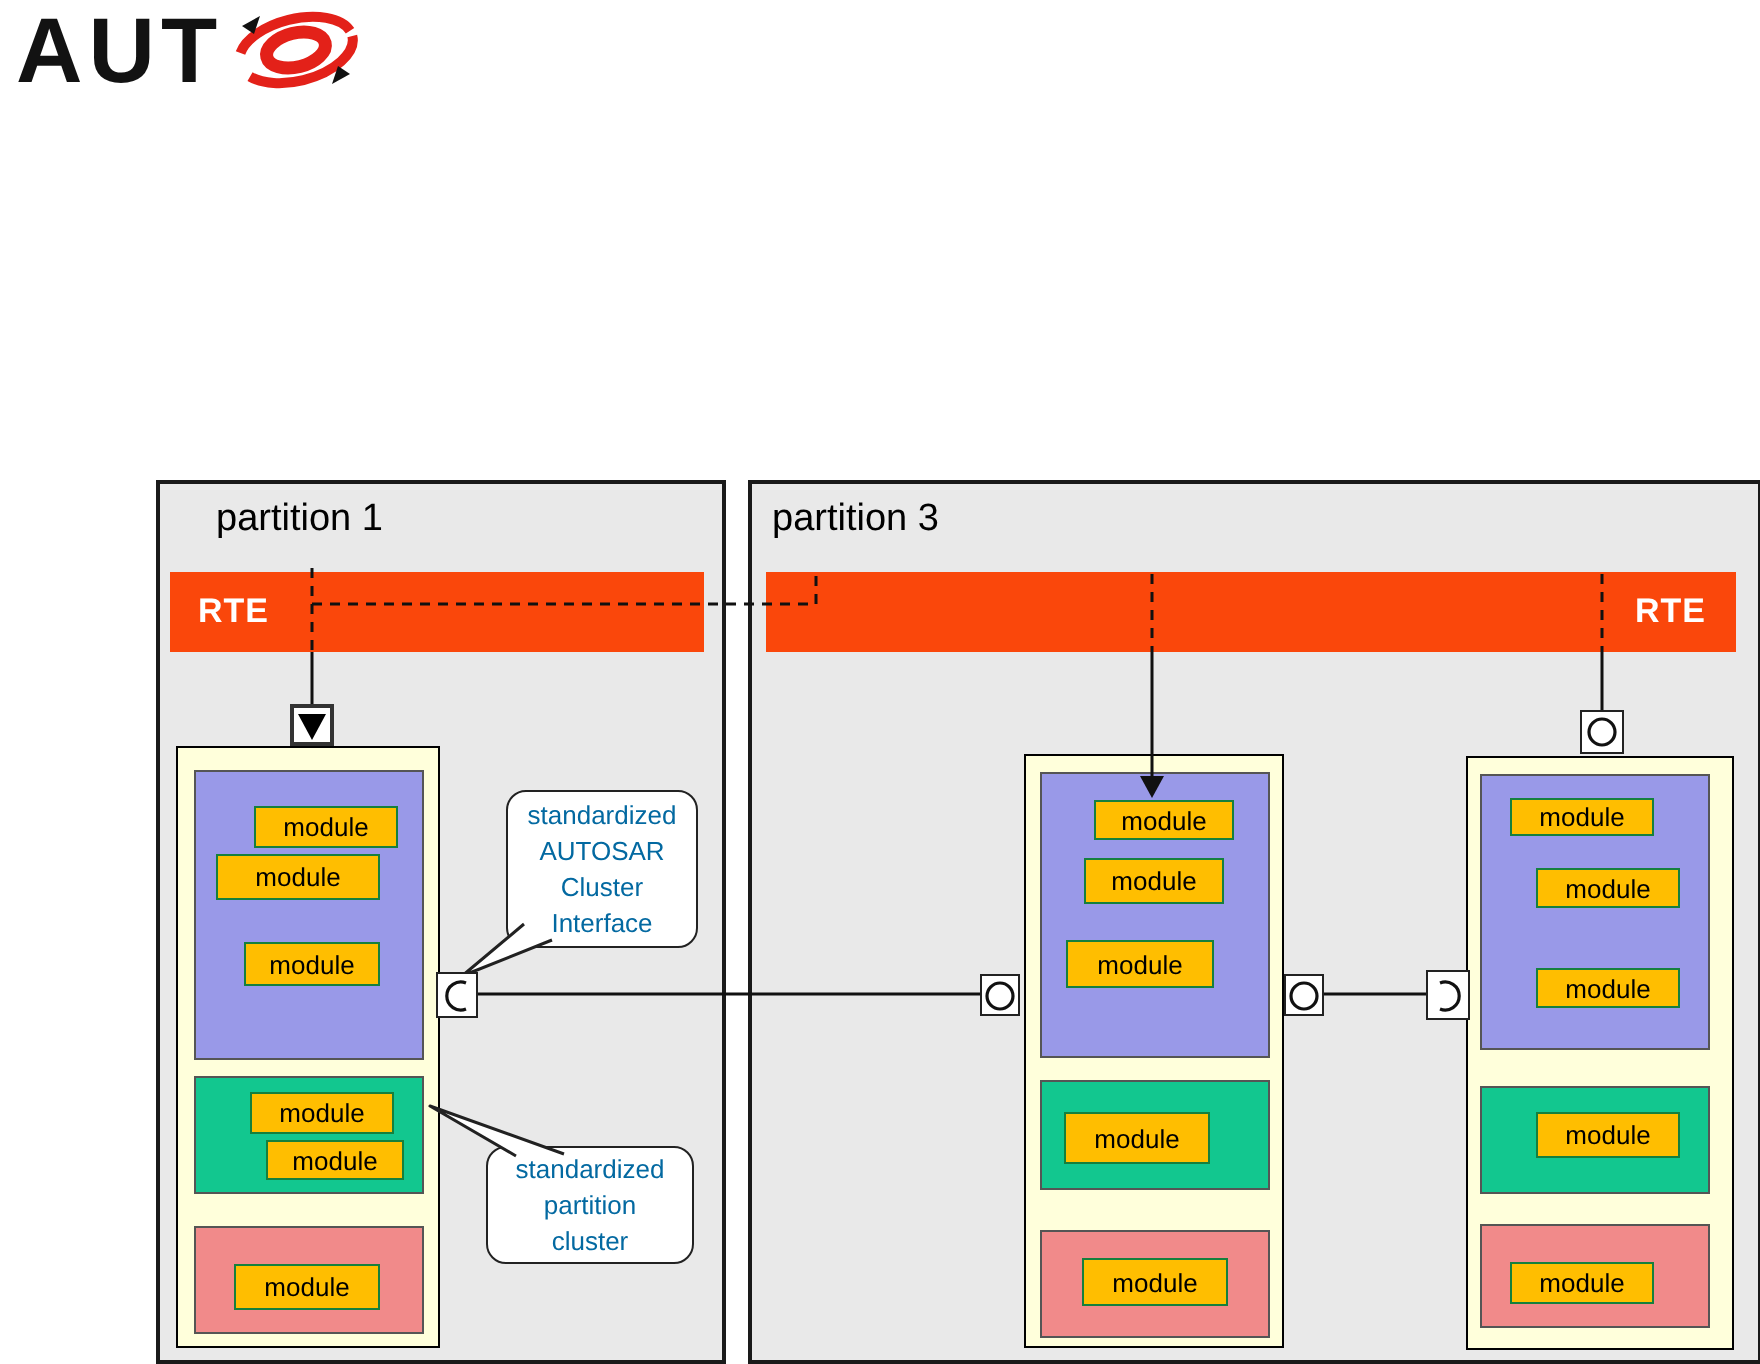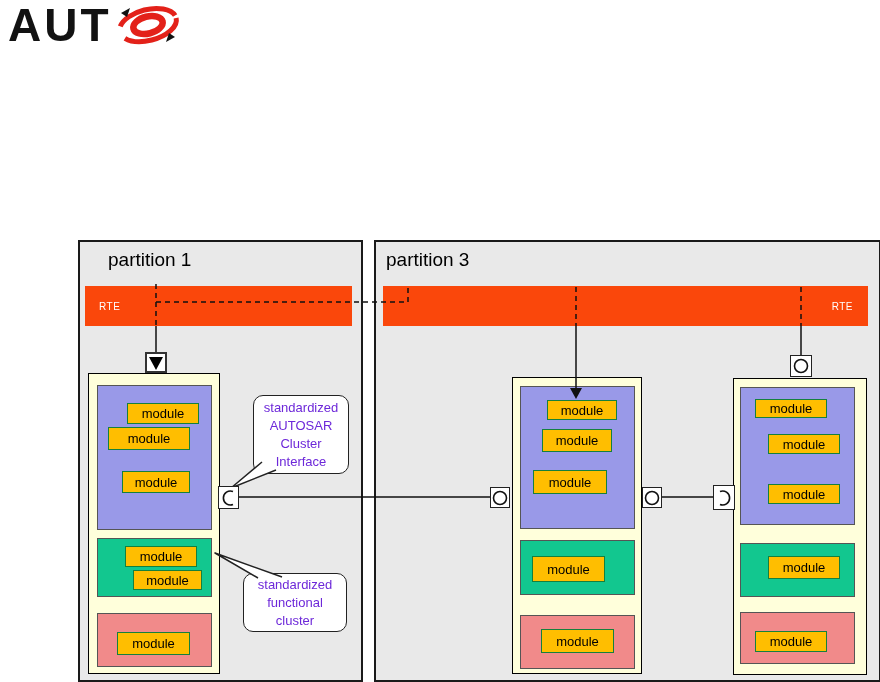--- a/index.html
+++ b/index.html
@@ -9,42 +9,42 @@
   
   .logo{position:absolute;left:8px;top:2px;height:46px;display:flex;align-items:center;z-index:2;}
   .logo-text{font-size:46px;font-weight:bold;color:#121212;letter-spacing:3px;line-height:46px;}
   .logo-o{margin:0 2px;}
 
   
   .partition{position:absolute;background:var(--partition-fill,#E9E9E9);border:2px solid #1a1a1a;z-index:0;}
   .partition-title{position:absolute;font-size:19px;color:#000;z-index:2;}
 
   .rte-bar{position:absolute;background:var(--rte-bar,#FA470B);z-index:1;display:flex;align-items:center;}
-  .rte-label{color:#fff;font-weight:normal;font-size:10px;letter-spacing:.5px;}
+  .rte-label{color:#fff;font-weight:bold;font-size:17px;letter-spacing:.5px;}
 
   
   .cream{position:absolute;background:var(--container-fill,#FFFFDB);border:1.5px solid #000;z-index:1;}
   .cbox{position:absolute;border:1px solid #555;z-index:2;}
   .cbox.purple{background:var(--basic-software-cluster,#9999E8);}
   .cbox.green{background:var(--functional-cluster,#12C78F);}
   .cbox.pink{background:var(--complex-driver,#F18A8A);}
 
   .module{position:absolute;background:var(--module-fill,#FFBE00);border:1px solid #15803d;
           z-index:3;display:flex;align-items:center;justify-content:center;
           font-size:13px;color:#000;}
 
   
   .iface{position:absolute;background:#fff;border:1.6px solid #222;z-index:5;
          display:flex;align-items:center;justify-content:center;box-sizing:border-box;}
   .iface.tri{border:2px solid #333;}
 
   
   .callout{position:absolute;background:#fff;border:1.5px solid #222;border-radius:10px;z-index:4;
            display:flex;flex-direction:column;align-items:center;justify-content:center;
-           font-size:13px;line-height:18px;color:#6d28d9;text-align:center;}
+           font-size:13px;line-height:18px;color:#0369a1;text-align:center;}
 
   .overlay{position:absolute;left:0;top:0;z-index:4;pointer-events:none;}
 </style>
 </head>
 <body>
 
 <div class="page">
 
   <div class="logo">
     <span class="logo-text">AUT</span>
@@ -105,21 +105,21 @@
   <div class="module" style="left:755px;top:631px;width:70px;height:19px;">module</div>
 
   <div class="callout" style="left:253px;top:395px;width:94px;height:77px;">
     <div>standardized</div>
     <div>AUTOSAR</div>
     <div>Cluster</div>
     <div>Interface</div>
   </div>
   <div class="callout" style="left:243px;top:573px;width:102px;height:57px;">
     <div>standardized</div>
-    <div>functional</div>
+    <div>partition</div>
     <div>cluster</div>
   </div>
 
   <svg class="overlay" width="880" height="682">
     <g stroke="#111" stroke-width="1.5" fill="none">
       <path stroke-dasharray="5,4" d="M156,284 V326 M156,302 H408 M408,302 V286 M576,287 V326 M801,287 V326"></path>
       <path d="M156,326 V352 M576,326 V389 M801,326 V355 M239,497 H490 M662,497 H713"></path>
     </g>
     <polygon points="570,388 582,388 576,399" fill="#111"></polygon>
     <path d="M262,462 L231,488 L276,470" fill="#fff" stroke="#222" stroke-width="1.5" stroke-linejoin="round"></path>

